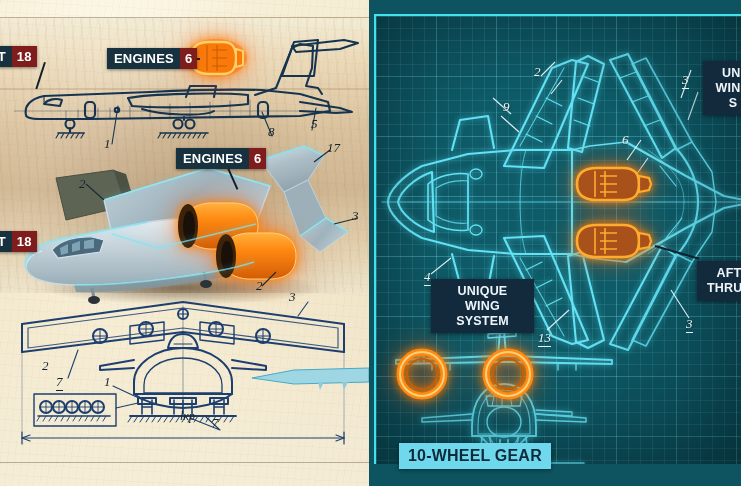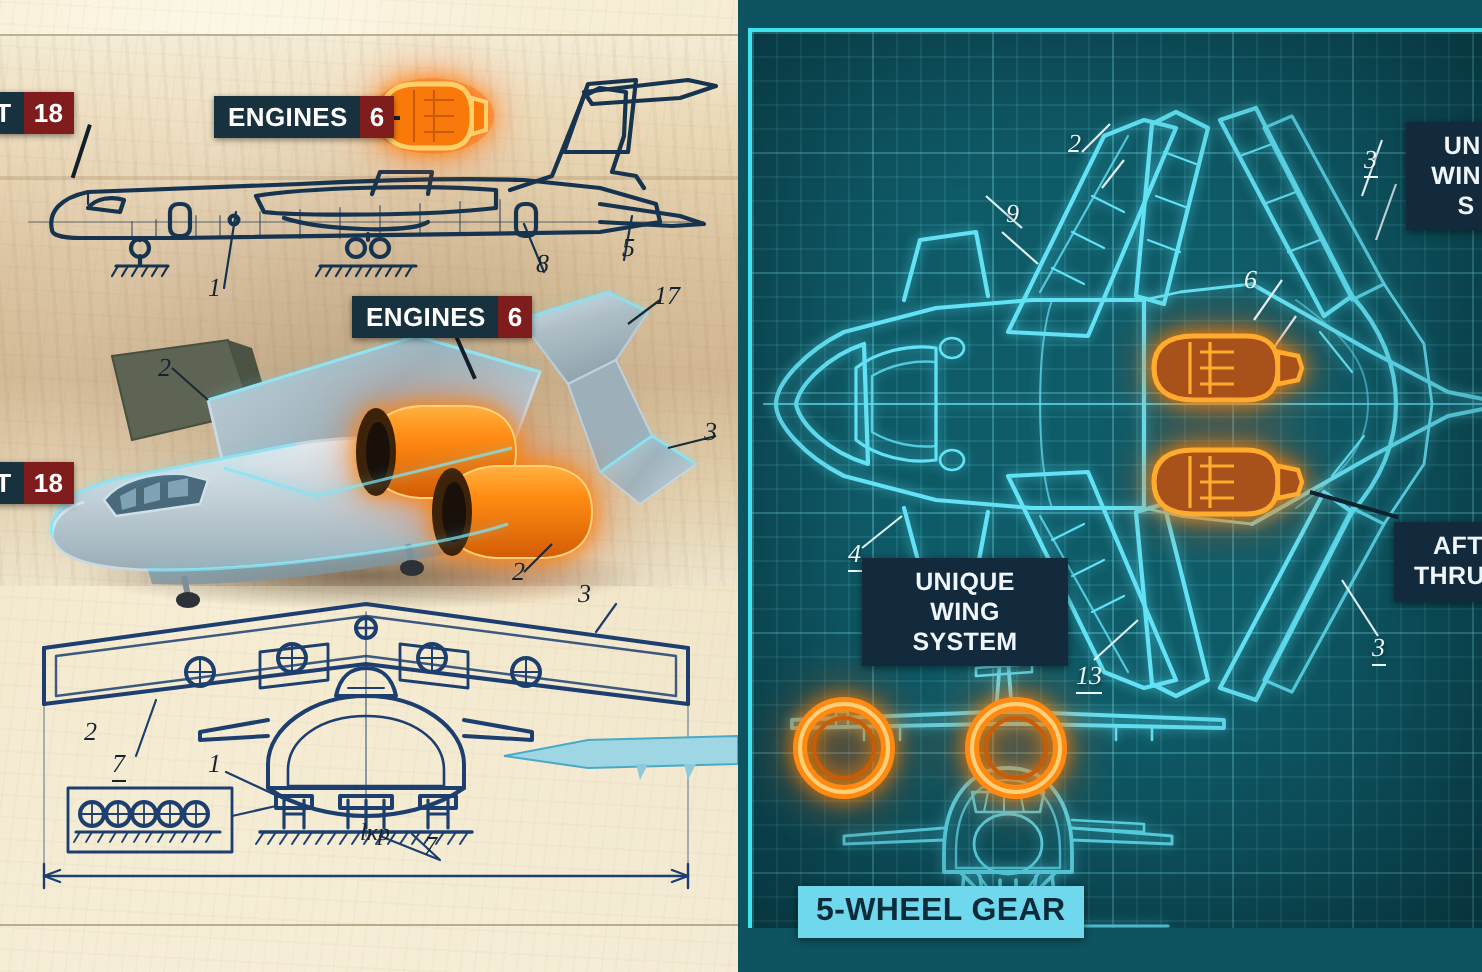--- a/index.html
+++ b/index.html
@@ -518,21 +518,21 @@
 WING S</div>
 
   <div class="badge badge-navy" style="left:431px; top:279px; width:103px;">UNIQUE WING
 SYSTEM</div>
   <div class="leader" style="left:478px; top:305px; width:1.8px; height:26px; background:#0f2230;"></div>
 
   <div class="badge badge-navy badge-cut" style="left:697px; top:261px; width:64px;">AFT
 THRUS</div>
   <div class="leader" style="left:655px; top:245px; width:46px; height:1.8px; background:#0f2230; transform:rotate(16deg); transform-origin:left center;"></div>
 
-  <div class="badge badge-cyan" style="left:399px; top:443px;">5-WHEEL GEAR</div>
+  <div class="badge badge-cyan" style="left:399px; top:443px;">10-WHEEL GEAR</div>
 
   <span class="refnum dark" style="left:104px; top:136px;">1</span>
   <span class="refnum dark" style="left:311px; top:116px;">5</span>
   <span class="refnum dark" style="left:268px; top:124px;">8</span>
 
   <span class="refnum dark" style="left:79px; top:176px;">2</span>
   <span class="refnum dark" style="left:327px; top:140px;">17</span>
   <span class="refnum dark" style="left:352px; top:208px;">3</span>
   <span class="refnum dark" style="left:256px; top:278px;">2</span>
   <span class="refnum dark" style="left:289px; top:289px;">3</span>

